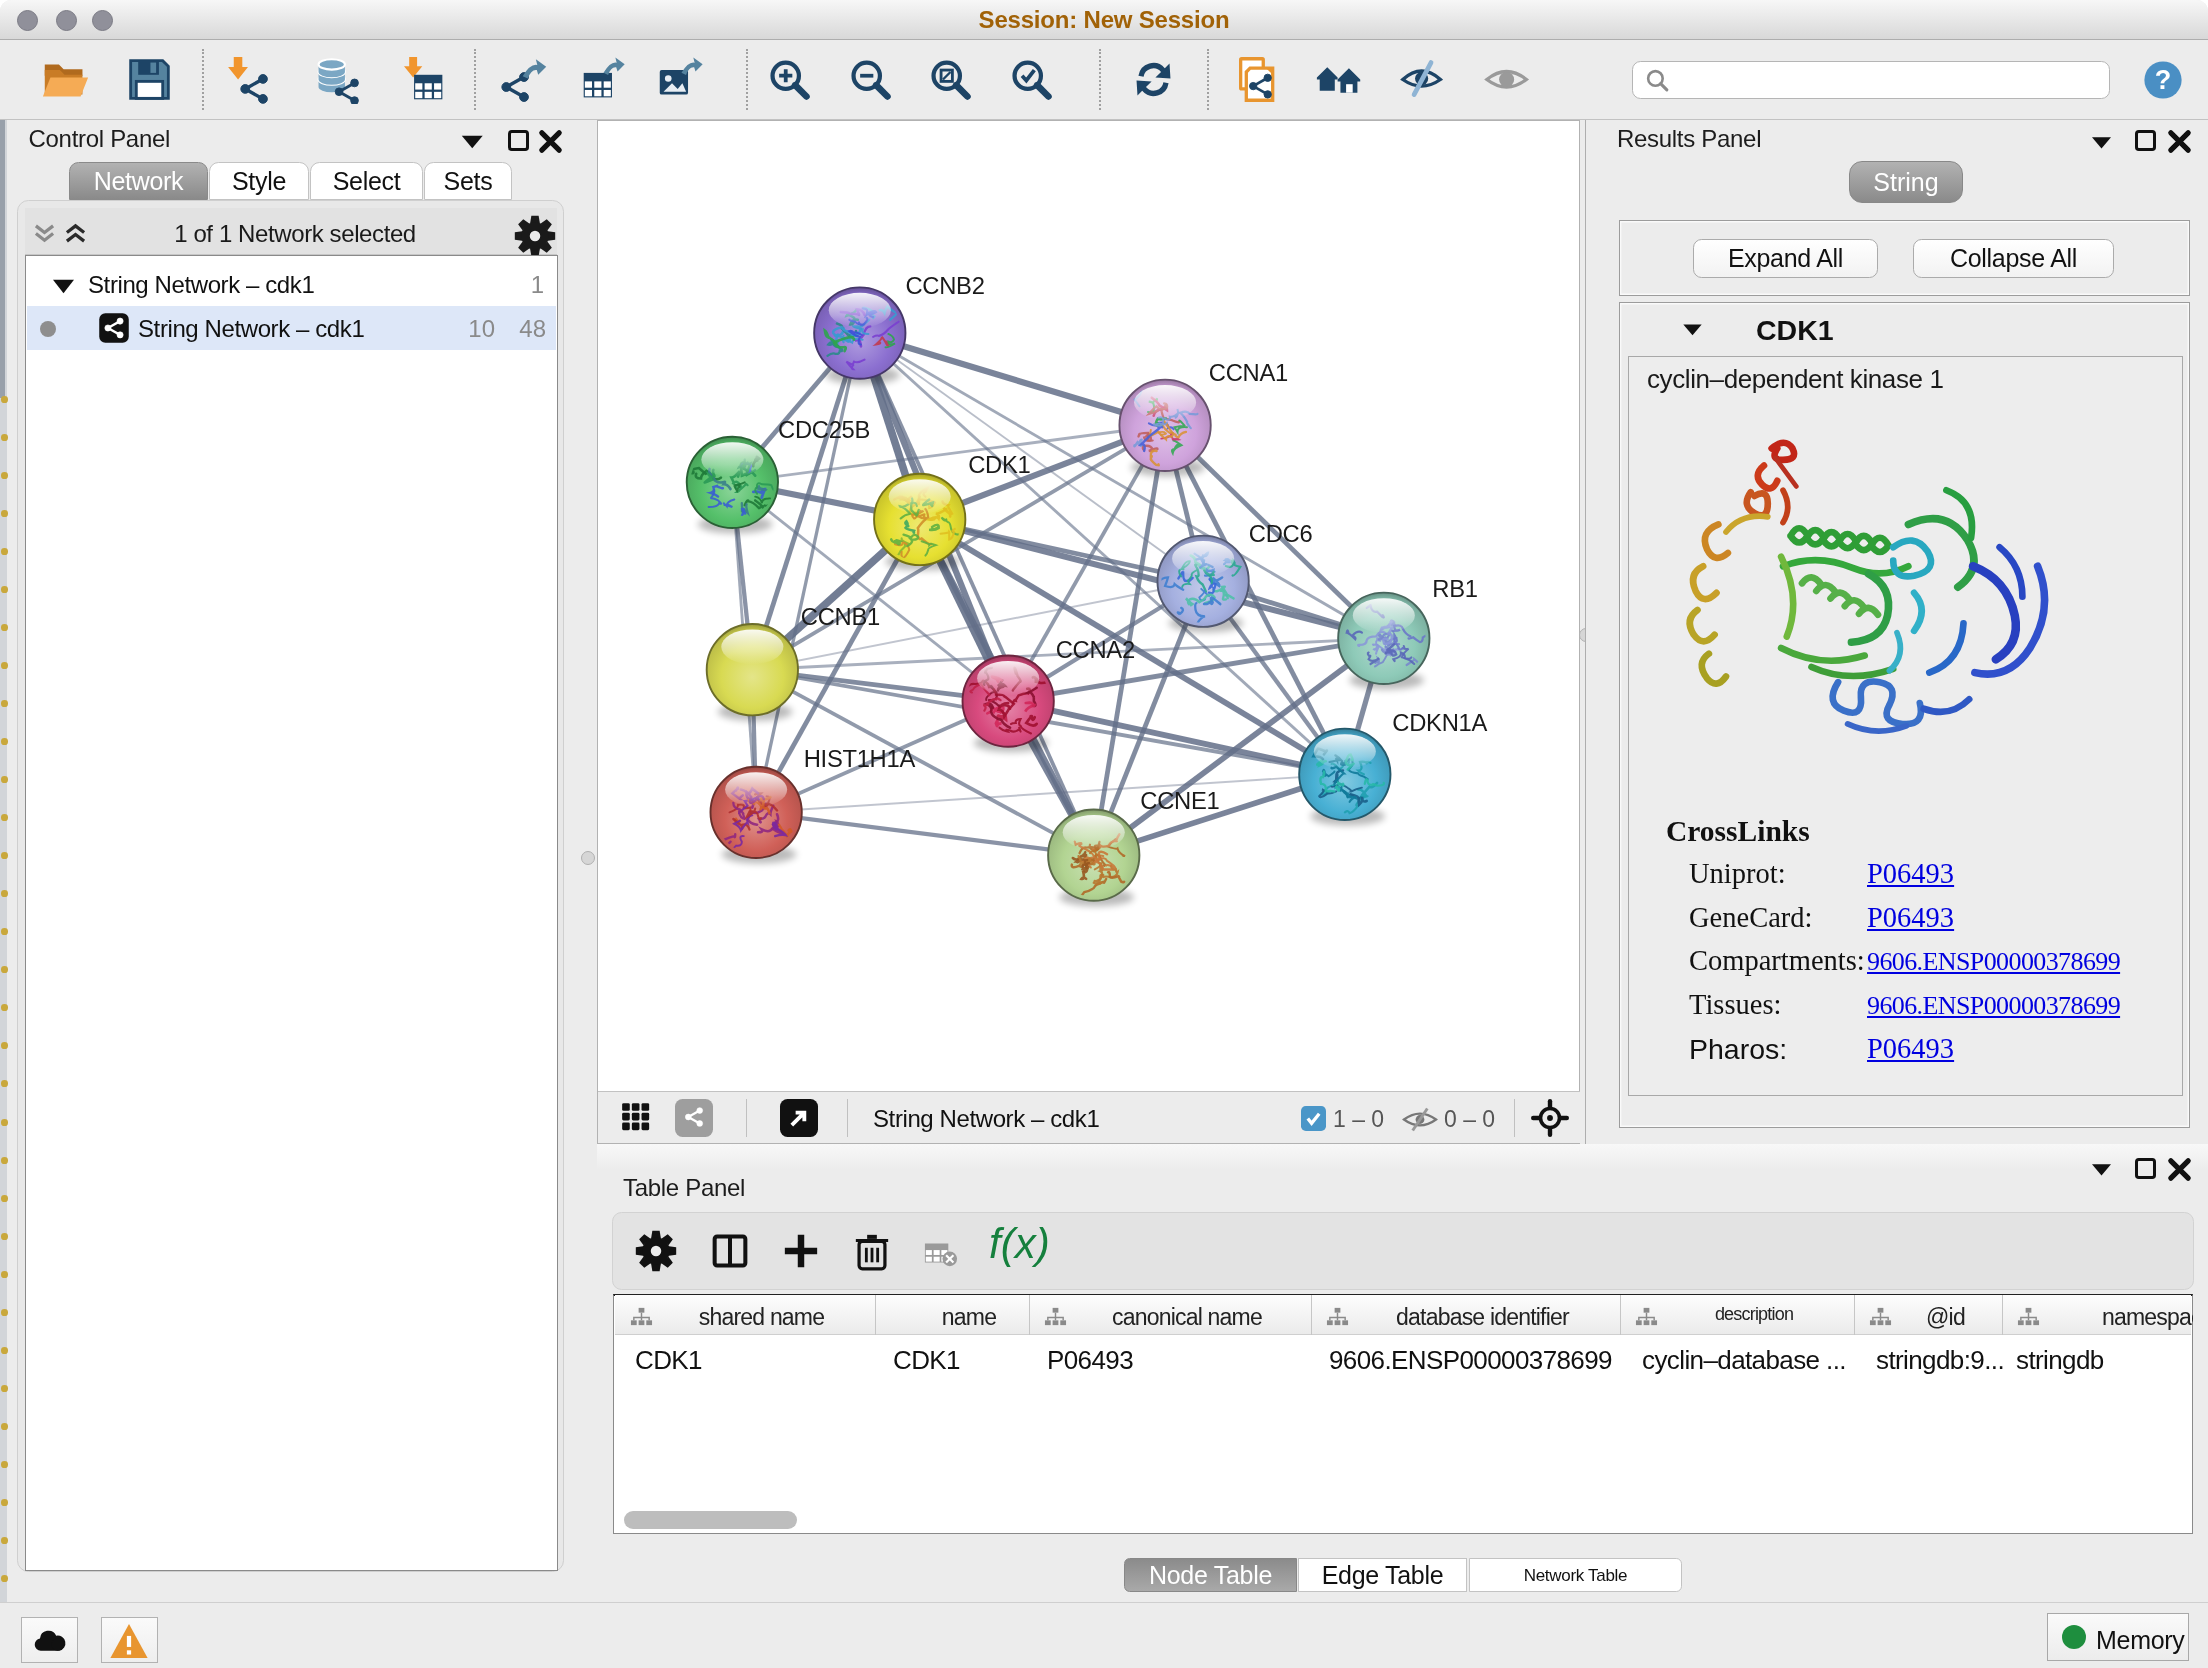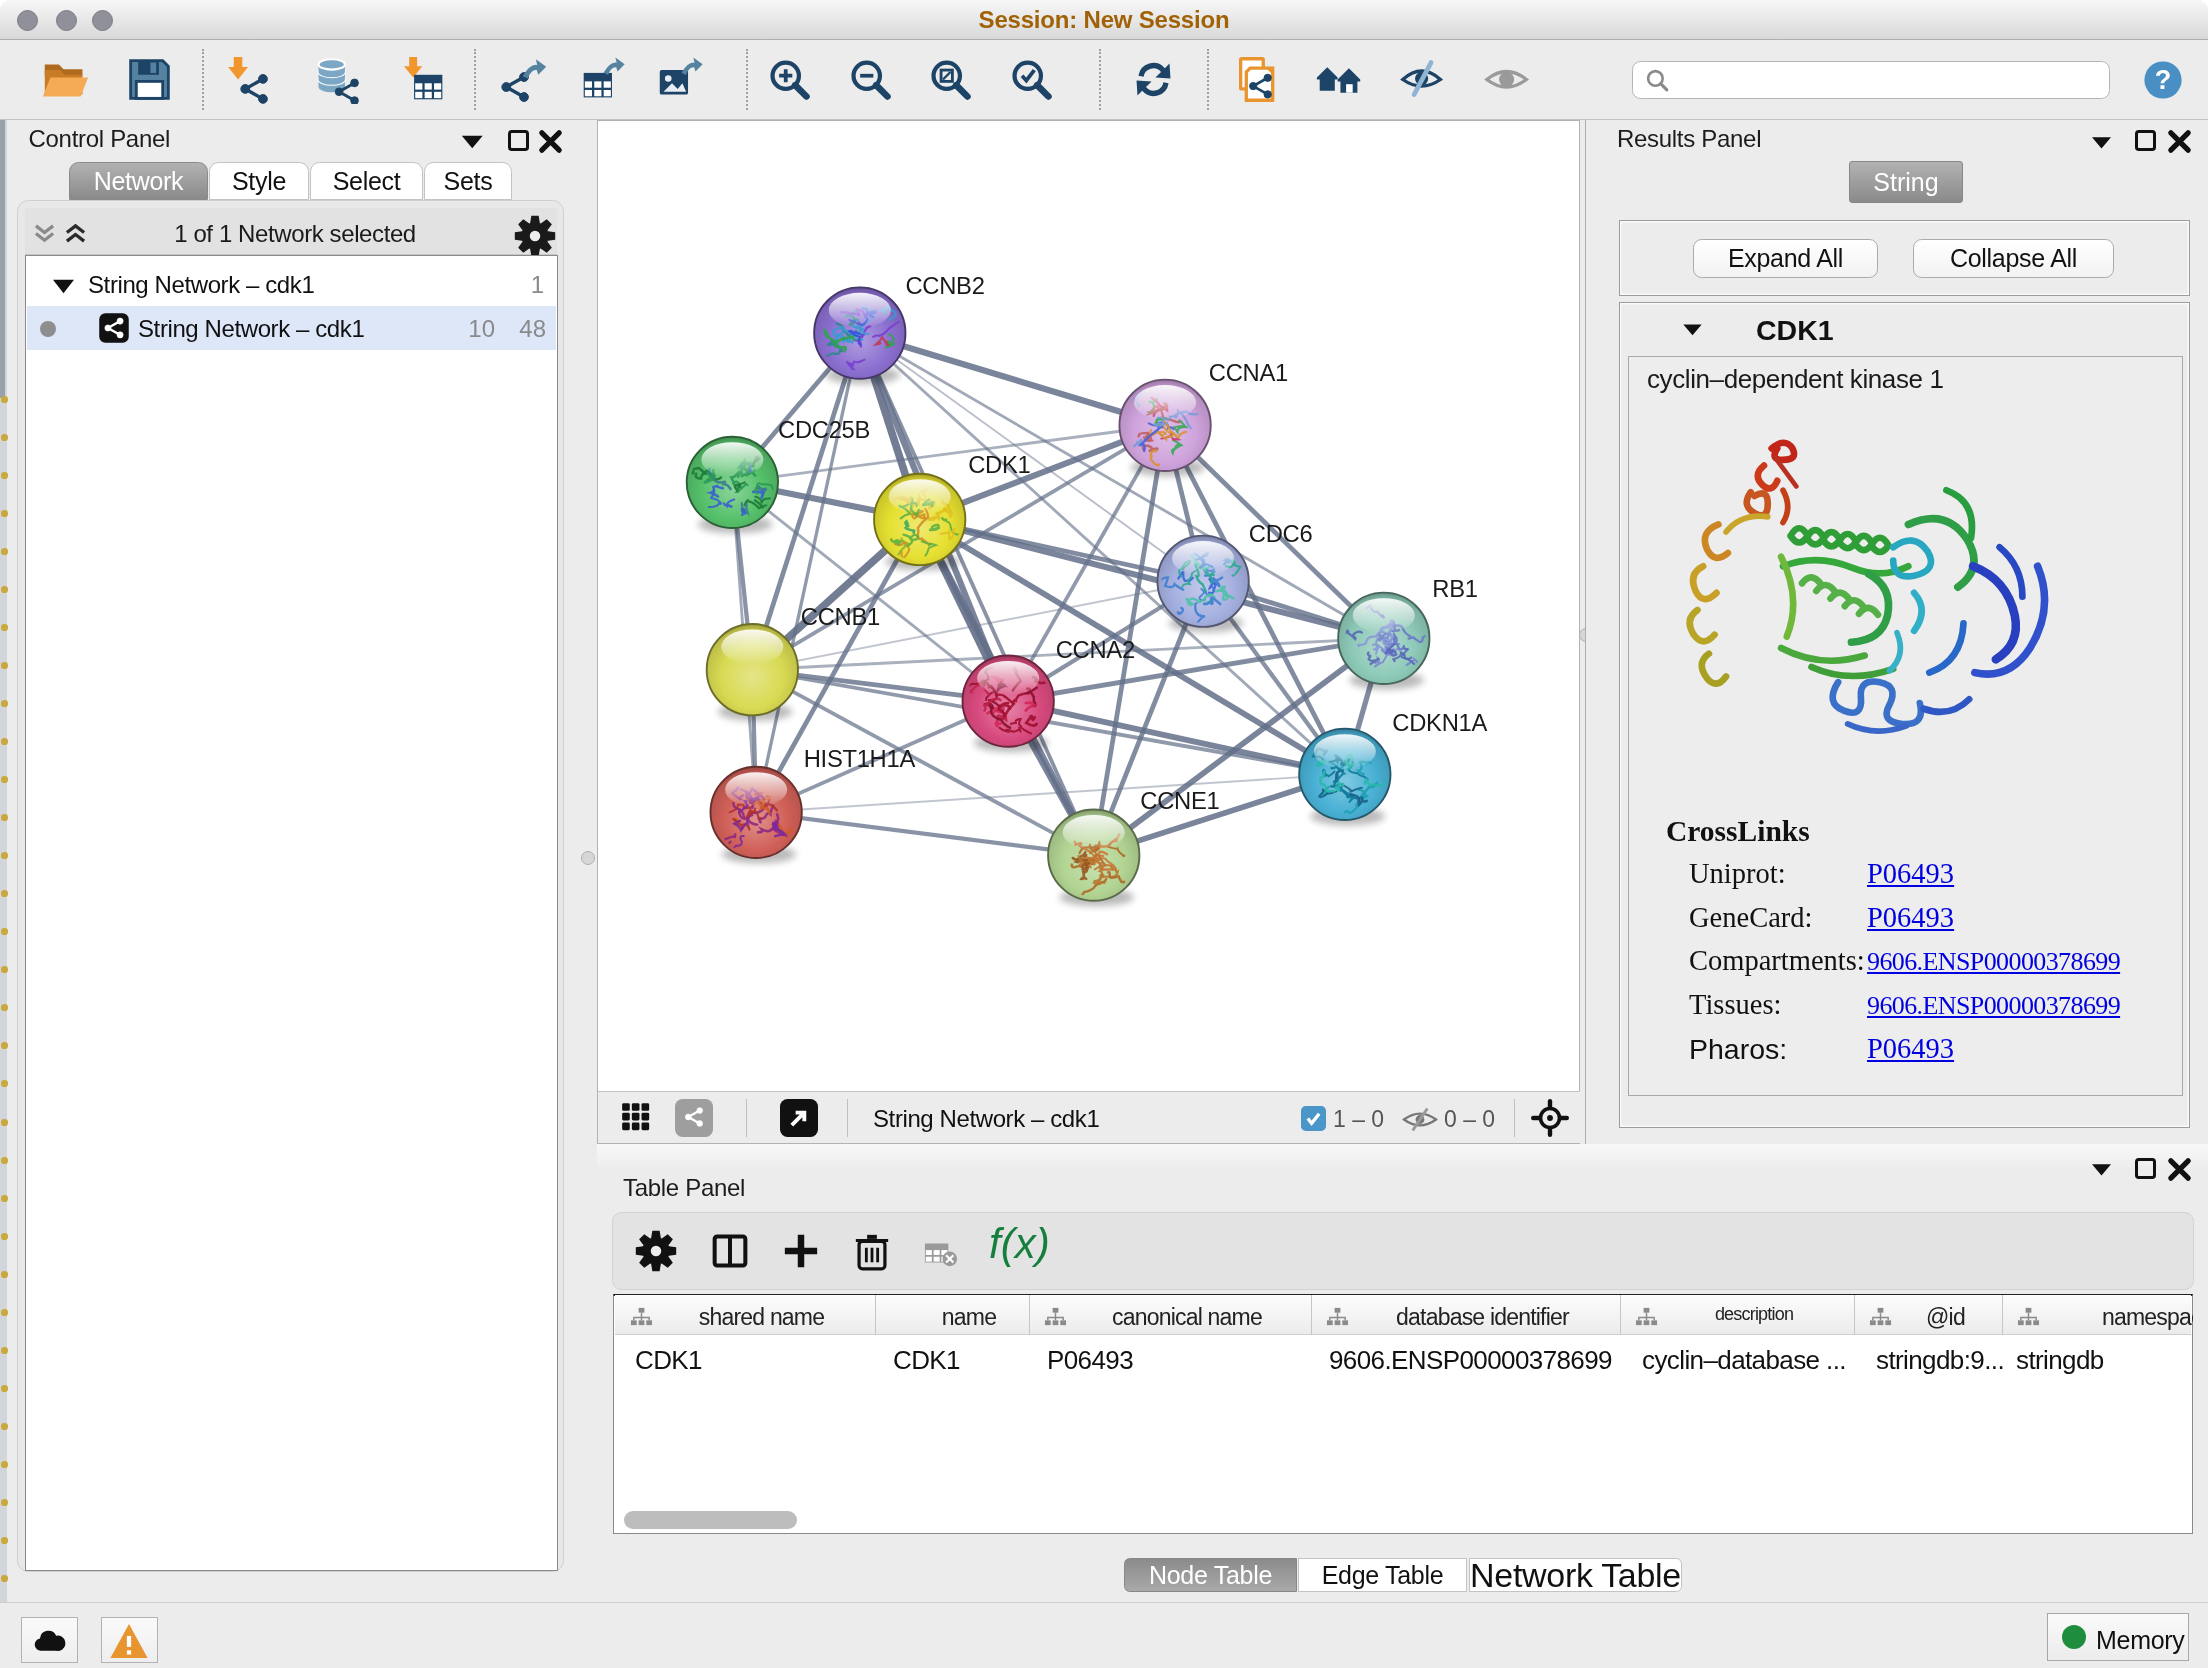--- a/index.html
+++ b/index.html
@@ -778,21 +778,21 @@
 <div class="abs" style="left:1395px;top:1149px;width:14.3px;height:14.3px;border-radius:50%;background:#cccccc;border:1px solid #aaa"></div>
 <div class="abs" style="left:1585px;top:120px;width:624px;height:1024px;background:#ececec;border-left:1.9px solid #aeaeae"></div>
 <div class="abs panel-title" style="left:1617px;top:125px">Results Panel</div>
 <svg class="abs" style="left:2088px;top:133px" width="27" height="19" viewBox="0 0 30 22">
       <path d="M4 5 L26 5 L15 18 Z" fill="#111"></path>
     </svg>
 <div class="abs" style="left:2135px;top:130px;width:21px;height:21px;border:3.3px solid #111;border-radius:3.8px"></div>
 <svg class="abs" style="left:2167px;top:129px" width="25" height="25" viewBox="0 0 26 26">
       <path d="M4 4 L22 22 M22 4 L4 22" stroke="#111" stroke-width="5.5" stroke-linecap="round"></path>
     </svg>
-<div class="abs" style="left:1849px;top:161px;width:114px;height:42px;background:linear-gradient(#b2b2b2,#8a8a8a);border:1px solid #888;border-radius:3px;color:#fff;font-size:25px;text-align:center;line-height:40px">String</div>
+<div class="abs" style="left:1849px;top:161px;width:114px;height:42px;background:linear-gradient(#b2b2b2,#8a8a8a);border:1px solid #888;border-radius:13px;color:#fff;font-size:25px;text-align:center;line-height:40px">String</div>
 <div class="abs" style="left:1619px;top:220px;width:571px;height:76px;background:#ececec;border:1.9px solid #9c9c9c;box-shadow:inset 0 0 0 1.4px #fafafa"></div>
 <div class="btn" style="left:1693px;top:239px;width:185px;height:39px;line-height:37px">Expand All</div>
 <div class="btn" style="left:1913px;top:239px;width:201px;height:39px;line-height:37px">Collapse All</div>
 <div class="abs" style="left:1619px;top:302px;width:571px;height:826px;background:#ececec;border:1.9px solid #9c9c9c;box-shadow:inset 0 0 0 1.4px #fafafa"></div>
 <svg class="abs" style="left:1680px;top:320px" width="25" height="19" viewBox="0 0 30 22">
       <path d="M4 5 L26 5 L15 18 Z" fill="#111"></path>
     </svg>
 <div class="abs" style="left:1756px;top:314px;font-size:28.5px;font-weight:bold;color:#111">CDK1</div>
 <div class="abs" style="left:1628px;top:356px;width:555px;height:740px;background:#ededed;border:1.4px solid #a8a8a8"></div>
 <div class="abs" style="left:1647px;top:364px;font-size:26px;letter-spacing:-0.4px;color:#1a1a1a">cyclin–dependent kinase 1</div>
@@ -956,21 +956,21 @@
 <div class="abs" style="left:635px;top:1345px;font-size:26px;letter-spacing:-0.6px;color:#111;white-space:nowrap">CDK1</div>
 <div class="abs" style="left:893px;top:1345px;font-size:26px;letter-spacing:-0.6px;color:#111;white-space:nowrap">CDK1</div>
 <div class="abs" style="left:1047px;top:1345px;font-size:26px;letter-spacing:-0.6px;color:#111;white-space:nowrap">P06493</div>
 <div class="abs" style="left:1329px;top:1345px;font-size:26px;letter-spacing:-0.6px;color:#111;white-space:nowrap">9606.ENSP00000378699</div>
 <div class="abs" style="left:1642px;top:1345px;font-size:26px;letter-spacing:-0.6px;color:#111;white-space:nowrap">cyclin–database ...</div>
 <div class="abs" style="left:1876px;top:1345px;font-size:26px;letter-spacing:-0.6px;color:#111;white-space:nowrap">stringdb:9...</div>
 <div class="abs" style="left:2016px;top:1345px;font-size:26px;letter-spacing:-0.6px;color:#111;white-space:nowrap">stringdb</div>
 <div class="abs" style="left:624px;top:1511px;width:173px;height:18px;background:#bdbdbd;border-radius:9.5px"></div>
 <div class="abs" style="left:1124px;top:1558px;width:173px;height:34px;background:linear-gradient(#8b8b8b,#a9a9a9);border:1px solid #888;border-radius:5.7px 0 0 5.7px;color:#fff;font-size:25px;letter-spacing:-0.3px;text-align:center;line-height:33px">Node Table</div>
 <div class="abs" style="left:1298px;top:1558px;width:169px;height:34px;background:#fff;border:1px solid #c3c3c3;color:#111;font-size:25px;letter-spacing:-0.3px;text-align:center;line-height:33px">Edge Table</div>
-<div class="abs" style="left:1469px;top:1558px;width:213px;height:34px;background:#fff;border:1px solid #c3c3c3;border-radius:0 5.7px 5.7px 0;color:#111;font-size:34px;letter-spacing:-0.3px;text-align:center;line-height:33px">Network Table</div>
+<div class="abs" style="left:1469px;top:1558px;width:213px;height:34px;background:#fff;border:1px solid #c3c3c3;border-radius:0 5.7px 5.7px 0;color:#111;font-size:17px;letter-spacing:-0.3px;text-align:center;line-height:33px">Network Table</div>
 <div class="abs" style="left:0;top:1602px;width:2208px;height:67px;background:#ececec;border-top:1.4px solid #cfcfcf"></div>
 <div class="abs" style="left:21px;top:1617px;width:57px;height:46px;background:linear-gradient(#fafafa,#eee);border:1.4px solid #b2b2b2"></div>
 <svg class="abs" style="left:28.5px;top:1623px" width="42" height="34" viewBox="0 0 52 44">
       <path d="M14 36 a8 8 0 0 1 -1-15.9 A11 11 0 0 1 34 16.5 A8.5 8.5 0 0 1 38 36 Z" fill="#111"></path>
       <circle cx="36" cy="28" r="8" fill="#111"></circle>
     </svg>
 <div class="abs" style="left:101px;top:1617px;width:57px;height:46px;background:linear-gradient(#fafafa,#eee);border:1.4px solid #b2b2b2"></div>
 <svg class="abs" style="left:107px;top:1619px" width="44" height="44" viewBox="0 0 52 52">
       <path d="M26 6 L48 46 L4 46 Z" fill="#e8952f" rx="4"></path>
       <rect x="23.5" y="20" width="5" height="13" fill="#fff"></rect>

